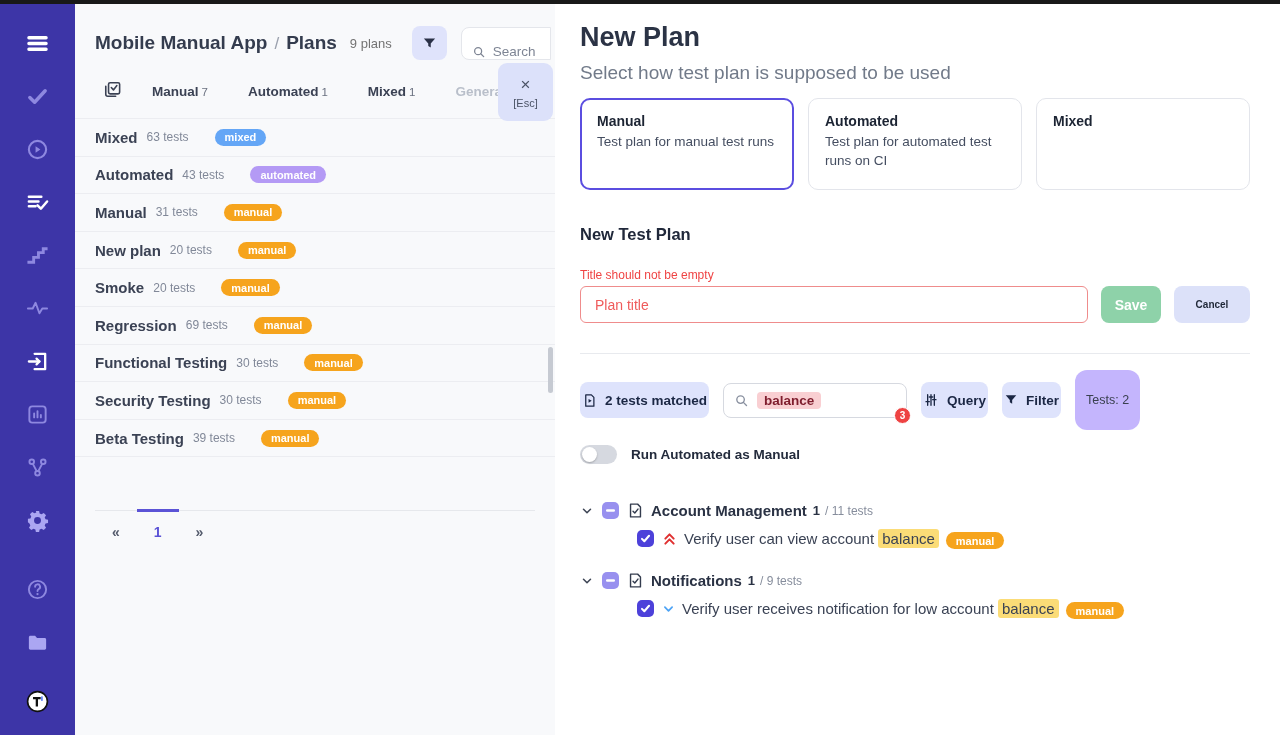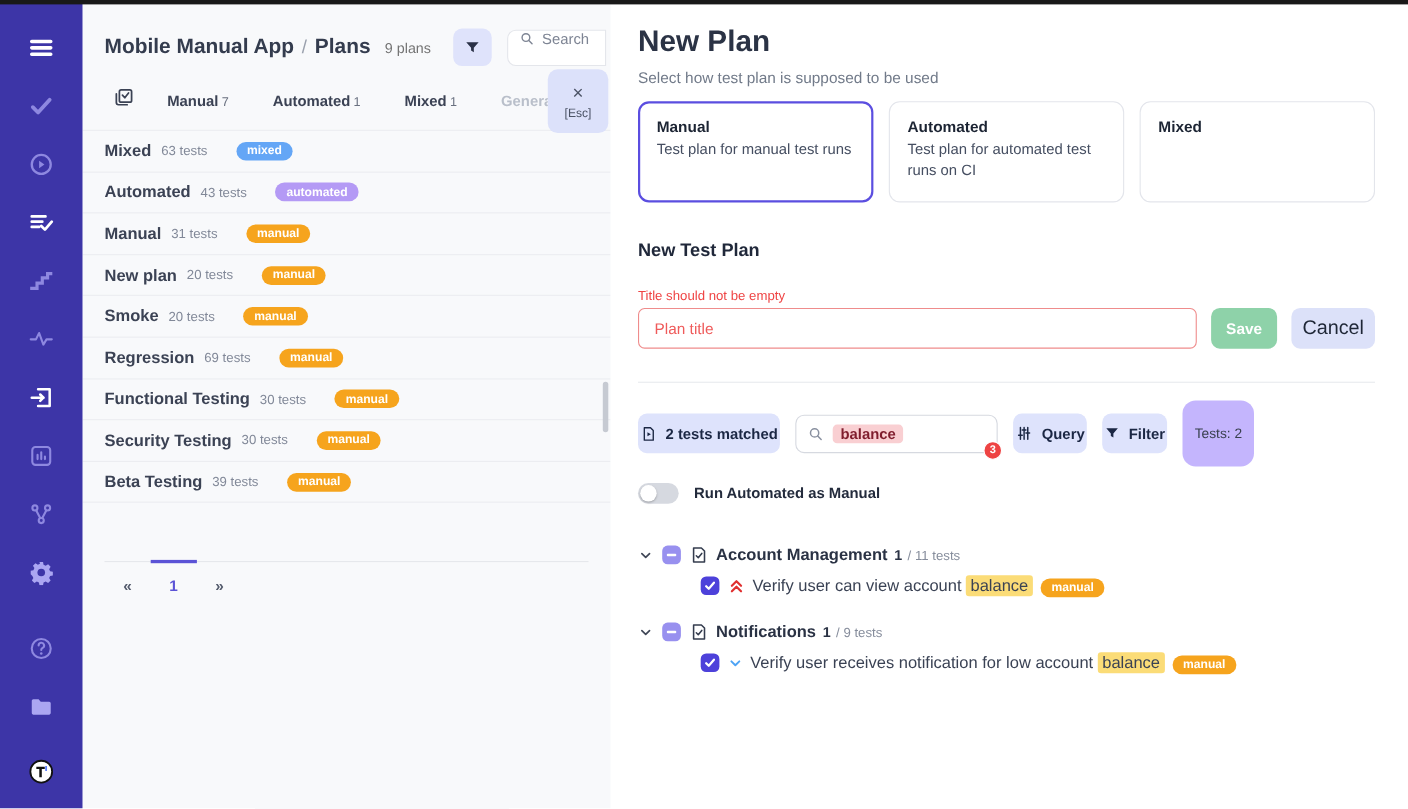--- a/index.html
+++ b/index.html
@@ -14,21 +14,21 @@
   .side-icon.push-down { margin-top:auto; }
   .logo-icon { width:36px; height:36px; margin-bottom:16px; }
 
   
   .left-panel { position:absolute; left:75px; top:4px; width:480px; height:731px; background:#f8f9fb; overflow:hidden; z-index:5; }
   .lp-header { display:flex; align-items:center; padding:20px 0 0 20px; height:58px; }
   .crumb-title { font-size:19px; font-weight:bold; color:#343c4e; white-space:nowrap; }
   .crumb-sep { font-size:17px; color:#9aa0ad; font-weight:normal; margin:0 7px; }
   .crumb-count { font-size:13px; color:#737373; margin-left:13px; white-space:nowrap; }
   .filter-btn { margin-left:20px; width:35px; height:34px; background:#dfe3fb; border:none; border-radius:8px; display:flex; align-items:center; justify-content:center; cursor:pointer; flex:none; }
-  .lp-search { margin-left:14px; height:33px; width:90px; background:#fff; border:1px solid #e4e6eb; border-radius:8px 0 0 8px; display:flex; align-items:flex-start; padding-left:10px; gap:7px; flex:none; }
+  .lp-search { margin-left:14px; height:33px; width:90px; background:#fff; border:1px solid #e4e6eb; border-radius:8px 0 0 8px; display:flex; align-items:flex-end; padding-left:10px; gap:7px; flex:none; }
   .lp-search input { border:none; outline:none; width:52px; font-size:13.5px; color:#3a4254; background:transparent; font-family:inherit; }
   .lp-search input::placeholder { color:#7e8594; }
   .esc-btn { position:absolute; right:2px; top:59px; width:55px; height:58px; background:#dce1fa; border:none; border-radius:9px; display:flex; flex-direction:column; align-items:center; justify-content:center; gap:4px; color:#4b5366; cursor:pointer; z-index:6; }
   .esc-x { font-size:17px; line-height:1; }
   .esc-label { font-size:11px; font-family:inherit; }
   .lp-tabs { display:flex; align-items:center; padding-left:28px; margin-top:12px; height:34px; }
   .tab-icon { margin-right:30px; cursor:pointer; }
   .lp-tab { font-size:13.5px; font-weight:bold; color:#3b4254; margin-right:40px; cursor:pointer; white-space:nowrap; }
   .lp-tab .tab-count { font-size:11.5px; font-weight:normal; color:#6a7180; margin-left:3px; }
   .lp-tab.disabled { color:#b9bfca; font-weight:bold; }
@@ -38,33 +38,33 @@
   .plan-tests { font-size:12px; color:#818898; margin-left:9px; }
   .plan-badge { margin-left:26px; font-size:11px; font-weight:bold; color:#fff; padding:2.5px 10px; border-radius:10px; }
   .pagination { margin:53px 20px 0 20px; border-top:1px solid #e6e8ec; display:flex; }
   .page-item { padding:13px 17px 8px 17px; font-size:14px; font-weight:bold; color:#545b6c; cursor:pointer; position:relative; }
   .page-item.current { color:#5b53d6; border-top:3px solid #5b53d6; margin-top:-2px; padding-top:12px; }
   .lp-scroll-thumb { position:absolute; right:2px; top:343px; width:5px; height:46px; background:#c6cad2; border-radius:3px; cursor:grab; }
 
   
   .right-panel { position:absolute; left:555px; top:4px; width:725px; height:731px; background:#fff; padding:18px 30px 0 25px; }
   .rp-title { font-size:27px; font-weight:bold; color:#2b3345; margin-bottom:9px; }
-  .rp-subtitle { font-size:14px; color:#717a89; margin-bottom:14px; }
+  .rp-subtitle { font-size:19px; color:#717a89; margin-bottom:14px; }
   .type-cards { display:flex; gap:14px; margin-bottom:35px; }
   .type-card { flex:1; border:1px solid #e3e5eb; border-radius:10px; padding:14px 16px; height:92px; cursor:pointer; background:#fff; }
   .type-card.selected { border:2px solid #5b4ee0; padding:13px 15px; }
   .type-card-title { font-size:14px; font-weight:bold; color:#1c2433; margin-bottom:4px; }
   .type-card-desc { font-size:13.5px; color:#454e61; line-height:1.38; }
   .form-heading { font-size:16.5px; font-weight:bold; color:#20283a; margin-bottom:24px; }
   .form-error { font-size:12px; color:#ef4444; margin-bottom:4px; }
   .form-row { display:flex; gap:13px; }
   .title-input { flex:1; height:37px; border:1px solid #ef8c8c; border-radius:6px; padding:0 14px; font-size:14px; font-family:inherit; color:#3a4254; outline:none; background:#fff; }
   .title-input::placeholder { color:#ef5b5b; }
   .btn-save { width:60px; height:37px; border:none; border-radius:8px; background:#8ed2a9; color:#fff; font-size:14px; font-weight:bold; font-family:inherit; cursor:pointer; }
-  .btn-cancel { width:76px; height:37px; border:none; border-radius:8px; background:#dce1f9; color:#1f2737; font-size:18px; font-weight:normal; font-family:inherit; cursor:pointer; }
+  .btn-cancel { width:76px; height:37px; border:none; border-radius:8px; background:#dce1f9; color:#1f2737; font-size:10px; font-weight:bold; font-family:inherit; cursor:pointer; }
   .rp-divider { border:none; border-top:1px solid #e8eaee; margin-top:30px; }
   .rp-toolbar { display:flex; align-items:center; gap:14px; margin-top:16px; }
   .btn-lav { display:flex; align-items:center; gap:8px; background:#dee3fc; border:none; border-radius:8px; padding:0 2px; height:36px; font-size:13.5px; font-weight:bold; color:#1b2744; font-family:inherit; cursor:pointer; white-space:nowrap; }
   .rp-search { position:relative; width:184px; height:35px; background:#fff; border:1px solid #d6d9e0; border-radius:8px; display:flex; align-items:center; padding-left:10px; gap:8px; cursor:text; }
   .search-chip { background:#f9cfd2; color:#7f1d2d; font-weight:bold; font-size:13.5px; padding:1px 7px; border-radius:4px; }
   .search-badge { position:absolute; right:-5px; bottom:-7px; width:17px; height:17px; border-radius:50%; background:#ee4343; color:#fff; font-size:10px; font-weight:bold; display:flex; align-items:center; justify-content:center; border:1.5px solid #fff; }
   .tests-pill { background:#c4b5fd; color:#39404f; font-size:12.5px; padding:23px 11px; border-radius:12px; white-space:nowrap; }
   .toggle-row { display:flex; align-items:center; gap:14px; margin-top:15px; }
   .toggle { position:relative; width:37px; height:19px; background:#d6d9e0; border-radius:10px; cursor:pointer; flex:none; }
   .toggle-knob { position:absolute; left:2px; top:2px; width:15px; height:15px; background:#fff; border-radius:50%; box-shadow:0 1px 2px rgba(0,0,0,.25); }

